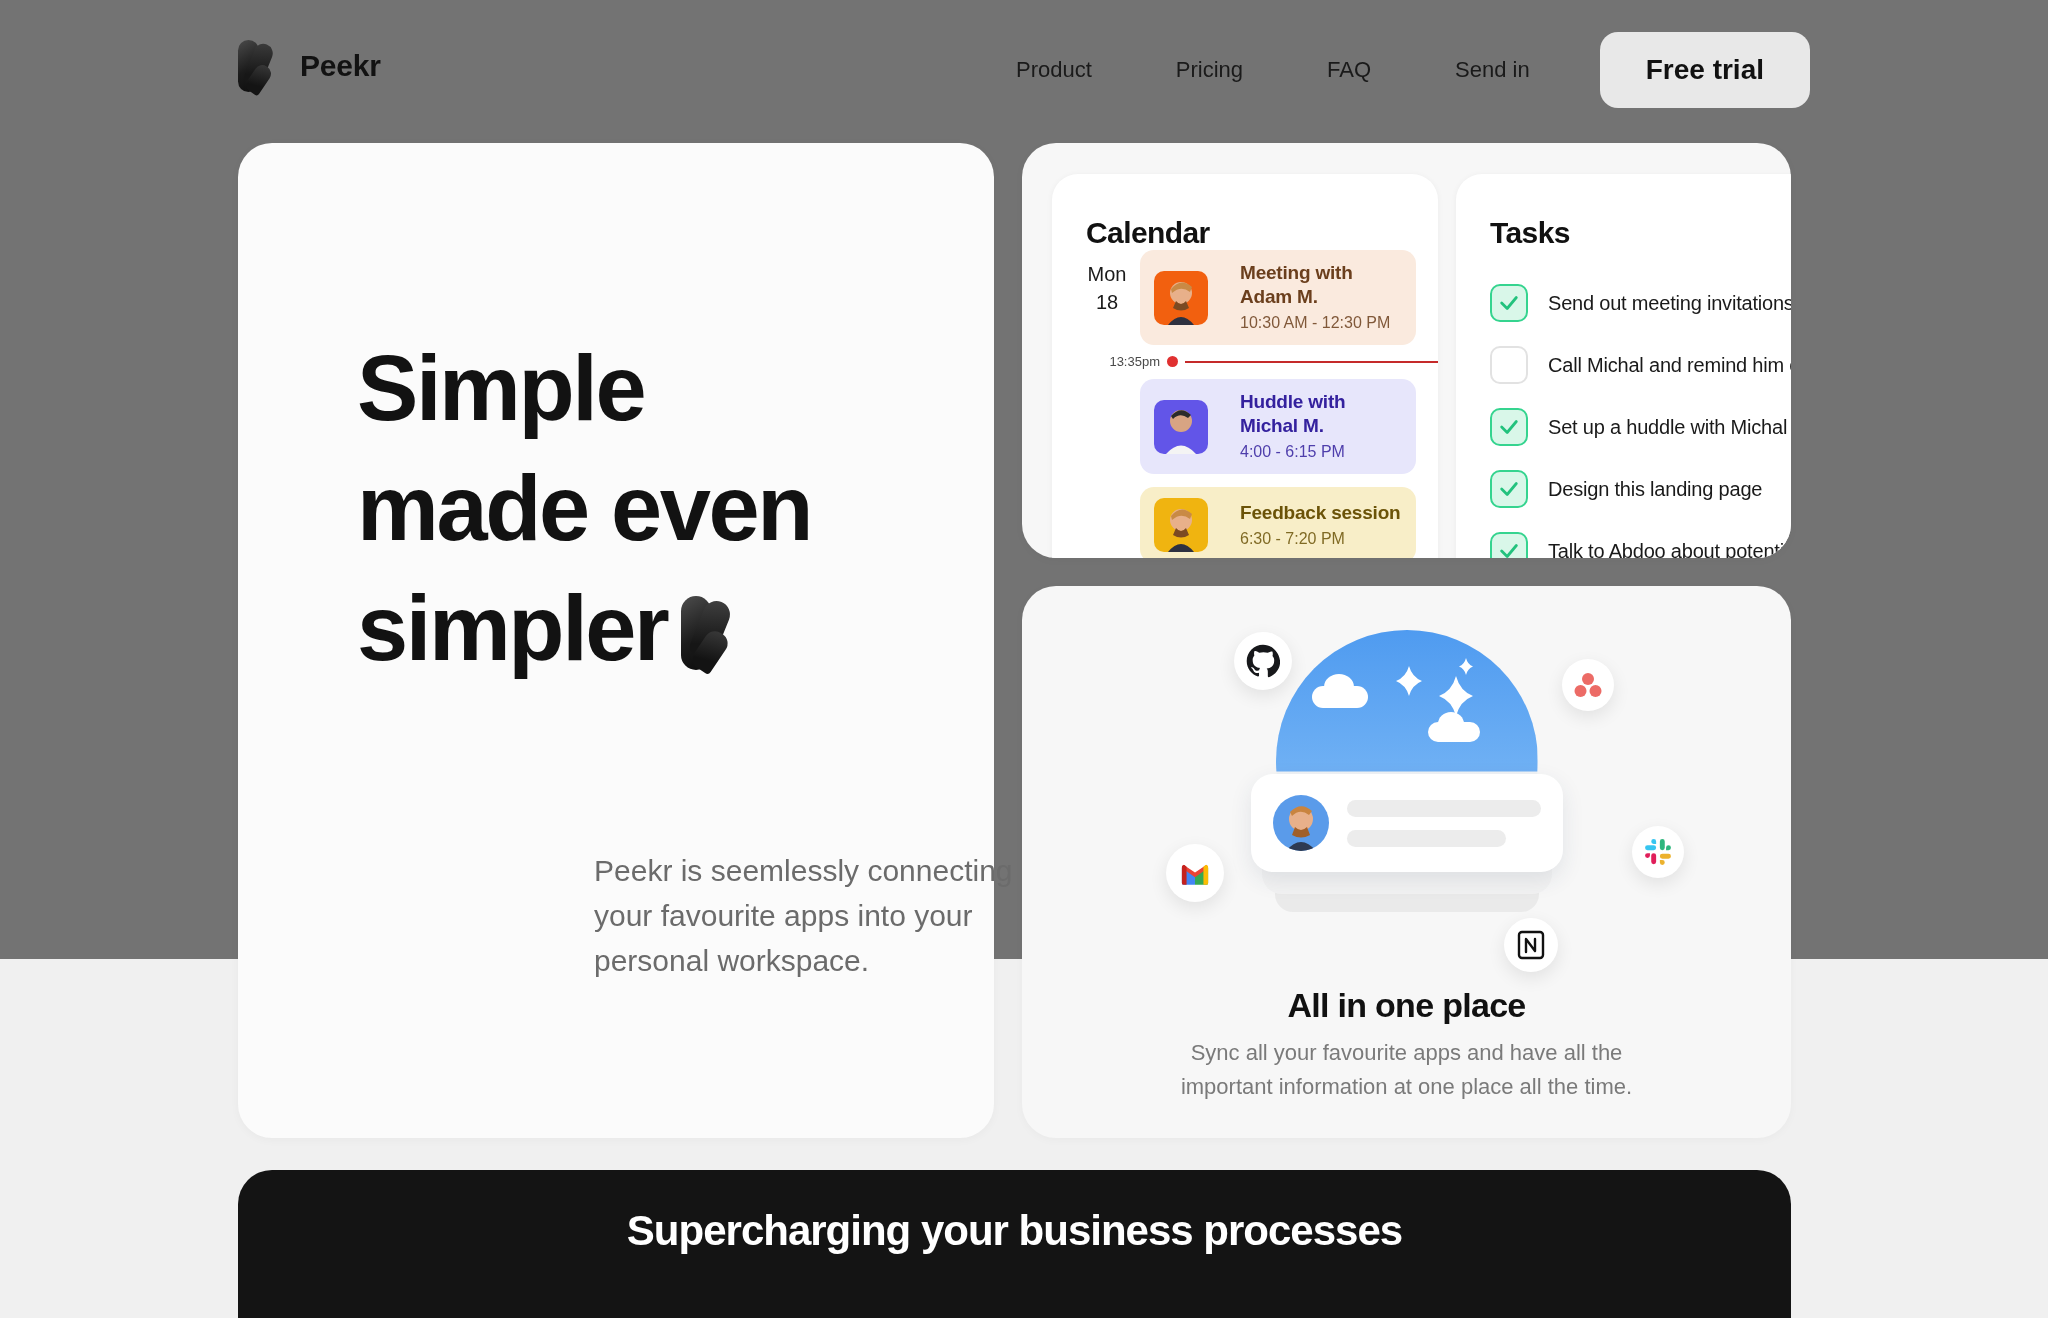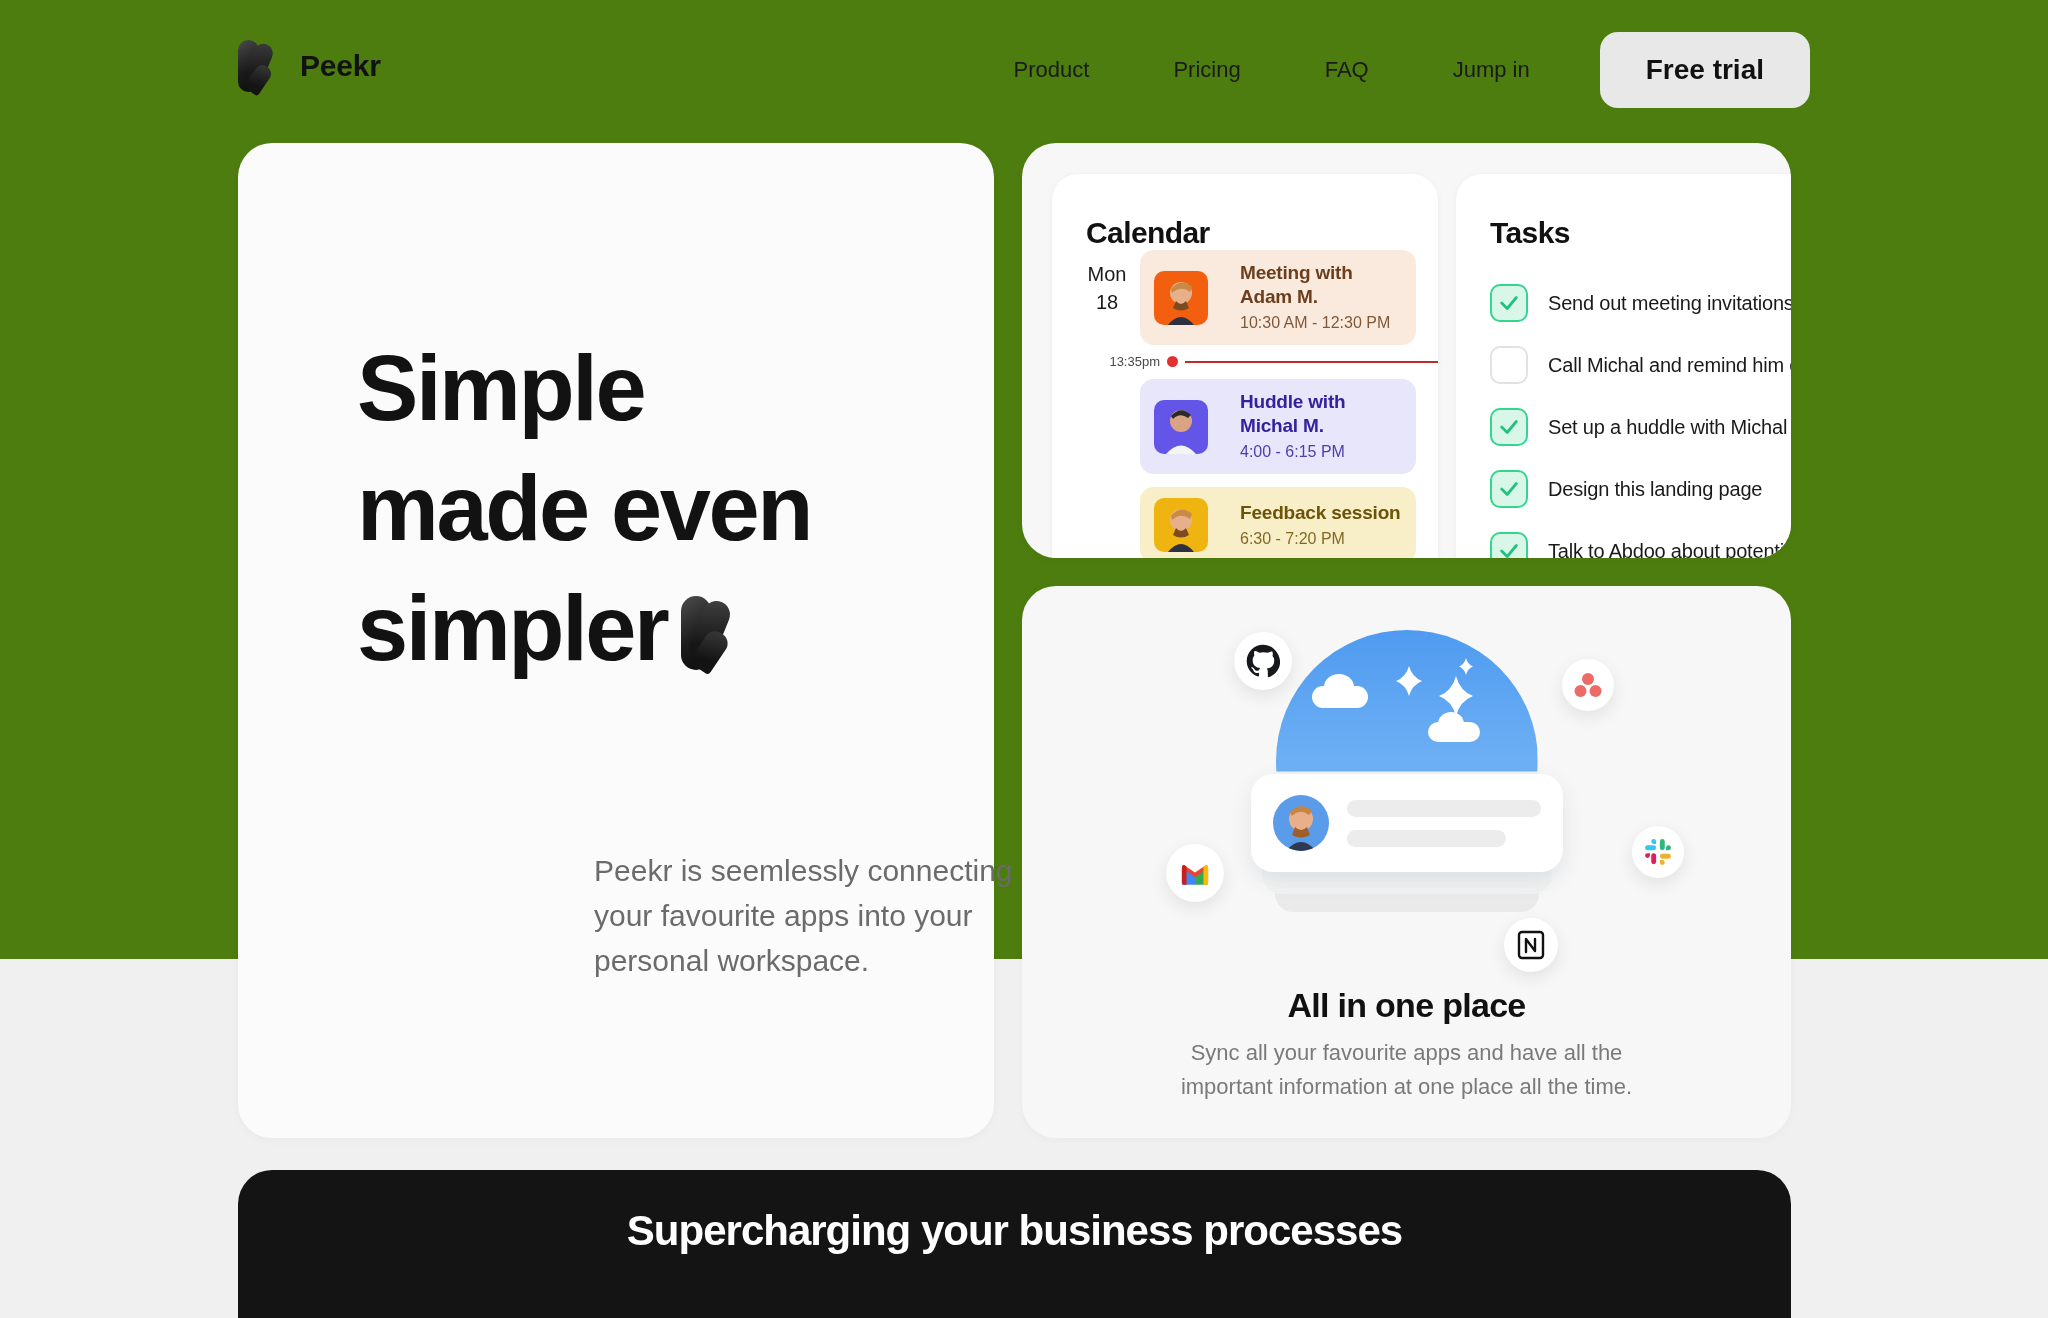--- a/index.html
+++ b/index.html
@@ -2,21 +2,21 @@
 <html><head>
 <meta charset="utf-8">
 <style>
   * { margin:0; padding:0; box-sizing:border-box; }
   html, body {
     width:2048px; height:1318px;
     background:#f0f0f0;
     font-family:"Liberation Sans", sans-serif;
     overflow:hidden;
   }
-  .page { position:relative; width:2048px; height:959px; background:#4d7c0f; }
+  .page { position:relative; width:2048px; height:959px; background:#737373; }
 
   
   .nav {
     position:absolute; left:0; top:0; width:2048px; height:140px;
     display:flex; align-items:center;
   }
   .brand {
     position:absolute; left:238px; top:40px;
     display:flex; align-items:center; gap:18px;
   }
@@ -238,21 +238,21 @@
           <span class="wing1"></span>
           <span class="wing2"></span>
       </span>
       <span class="brand-name">Peekr</span>
     </div>
 
     <div class="nav-links">
       <a class="nav-link">Product</a>
       <a class="nav-link">Pricing</a>
       <a class="nav-link">FAQ</a>
-      <a class="nav-link">Jump in</a>
+      <a class="nav-link">Send in</a>
       <div class="nav-cta">Free trial</div>
     </div>
   </div>
 
   <div class="hero-card">
     <h1 class="hero-h1">
       <span>Simple</span><br>
       <span>made even</span><br>
       <span>simpler</span><span class="inline-logo"><span class="bar"></span><span class="wing1"></span><span class="wing2"></span></span>
     </h1>

